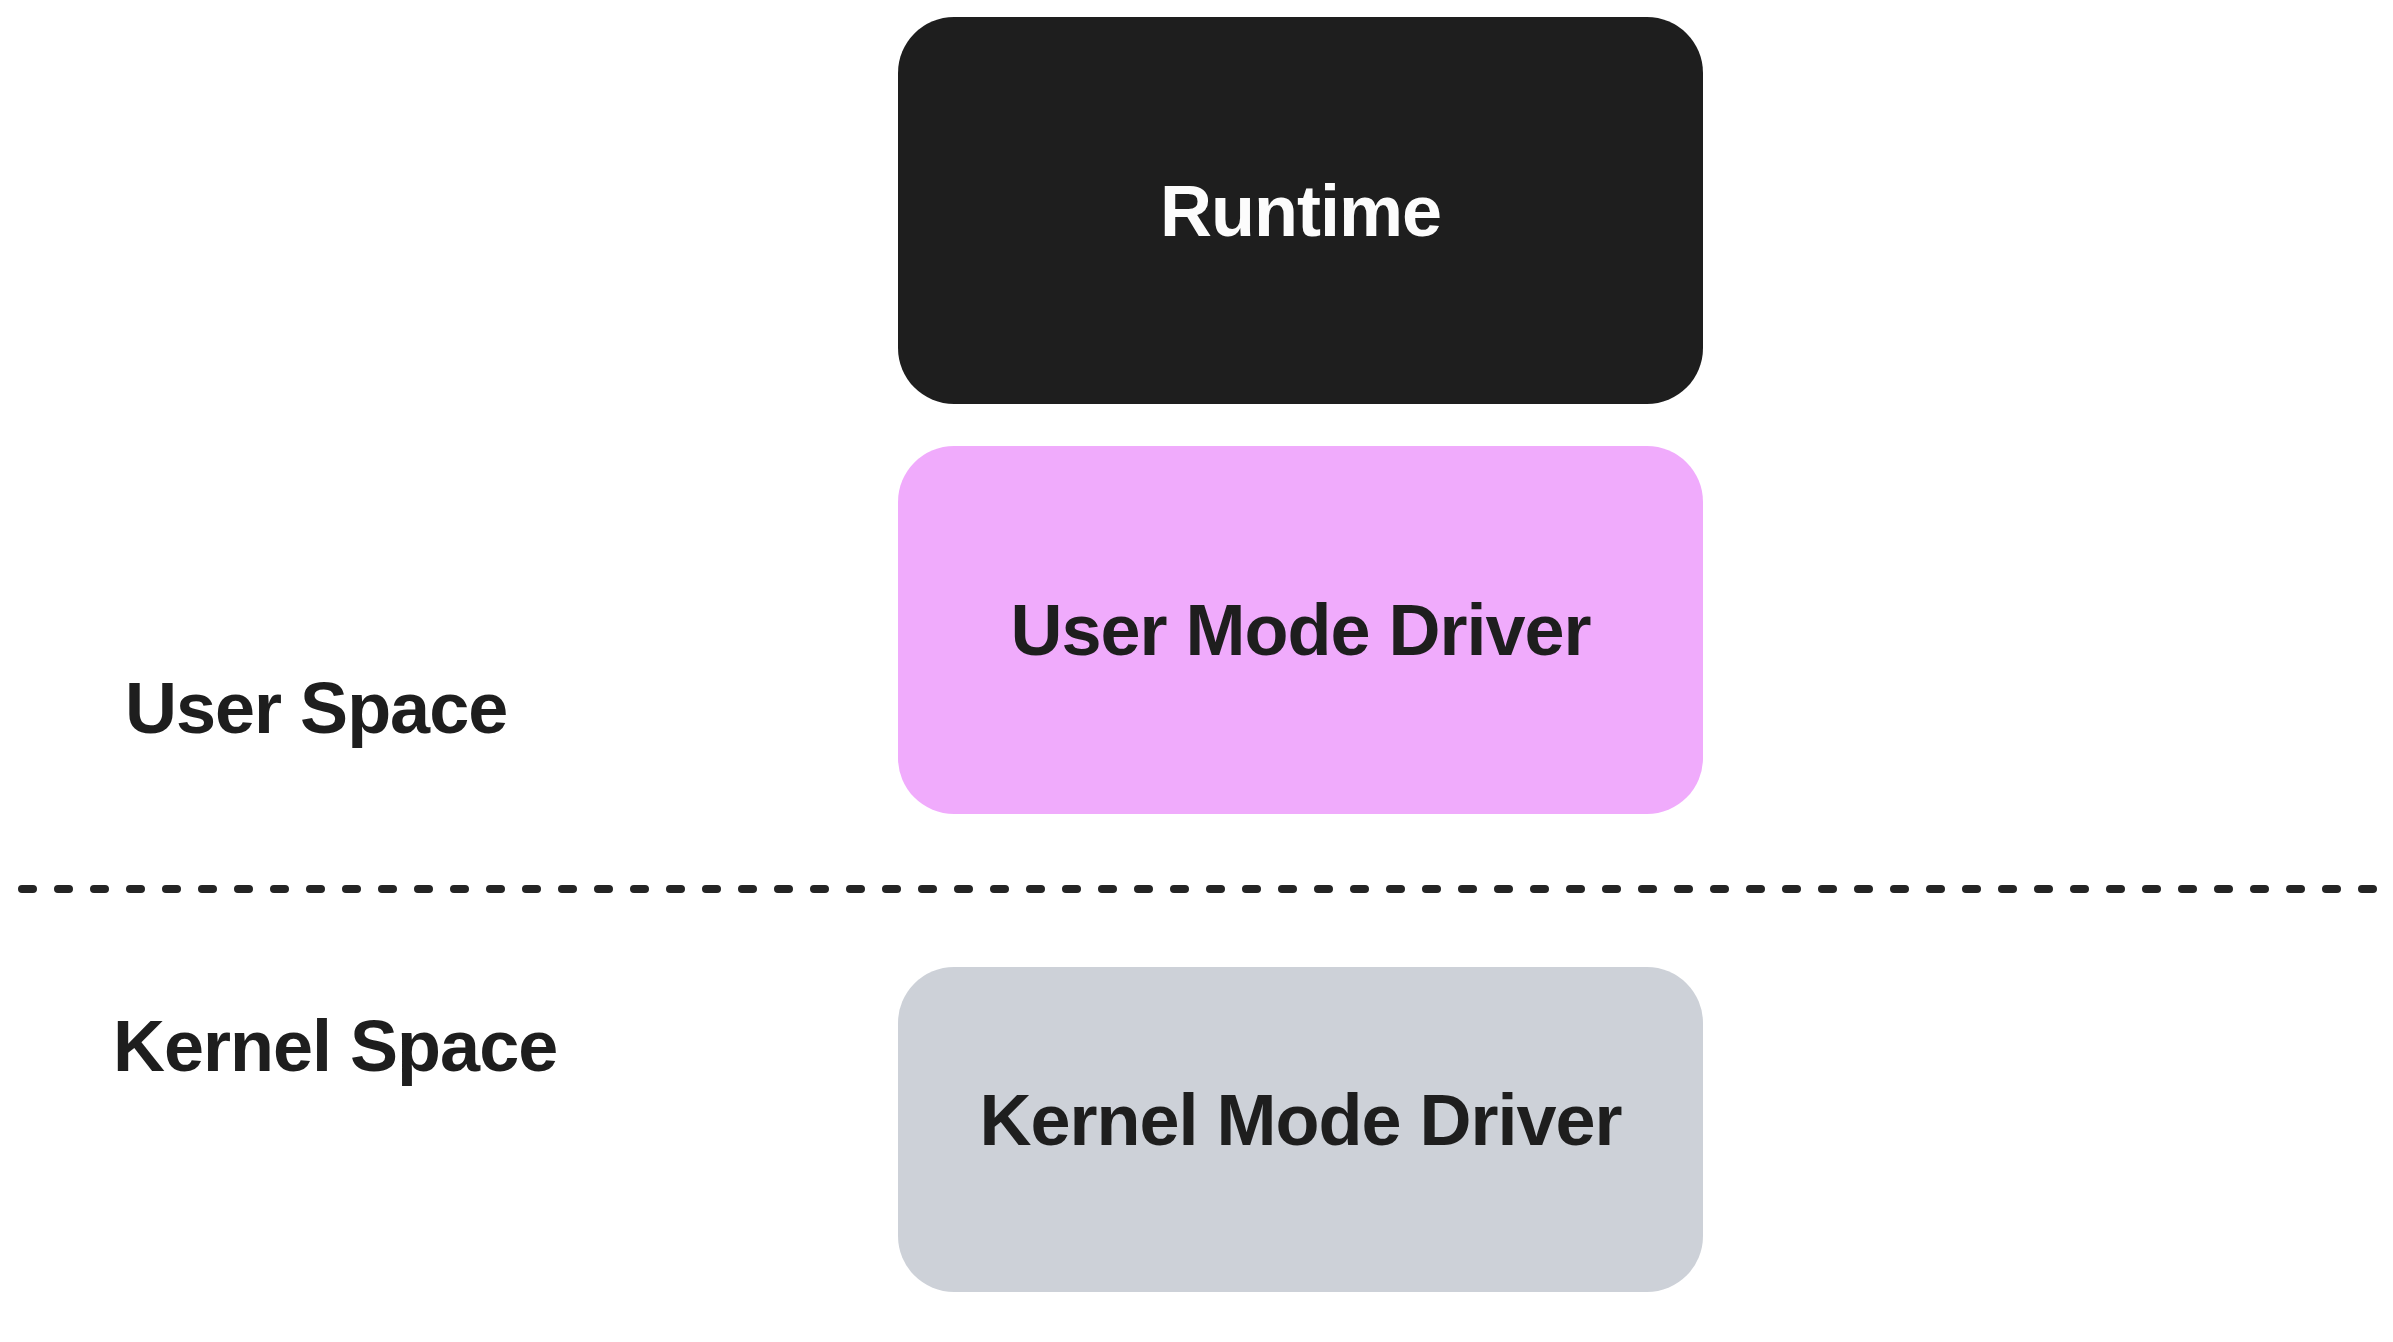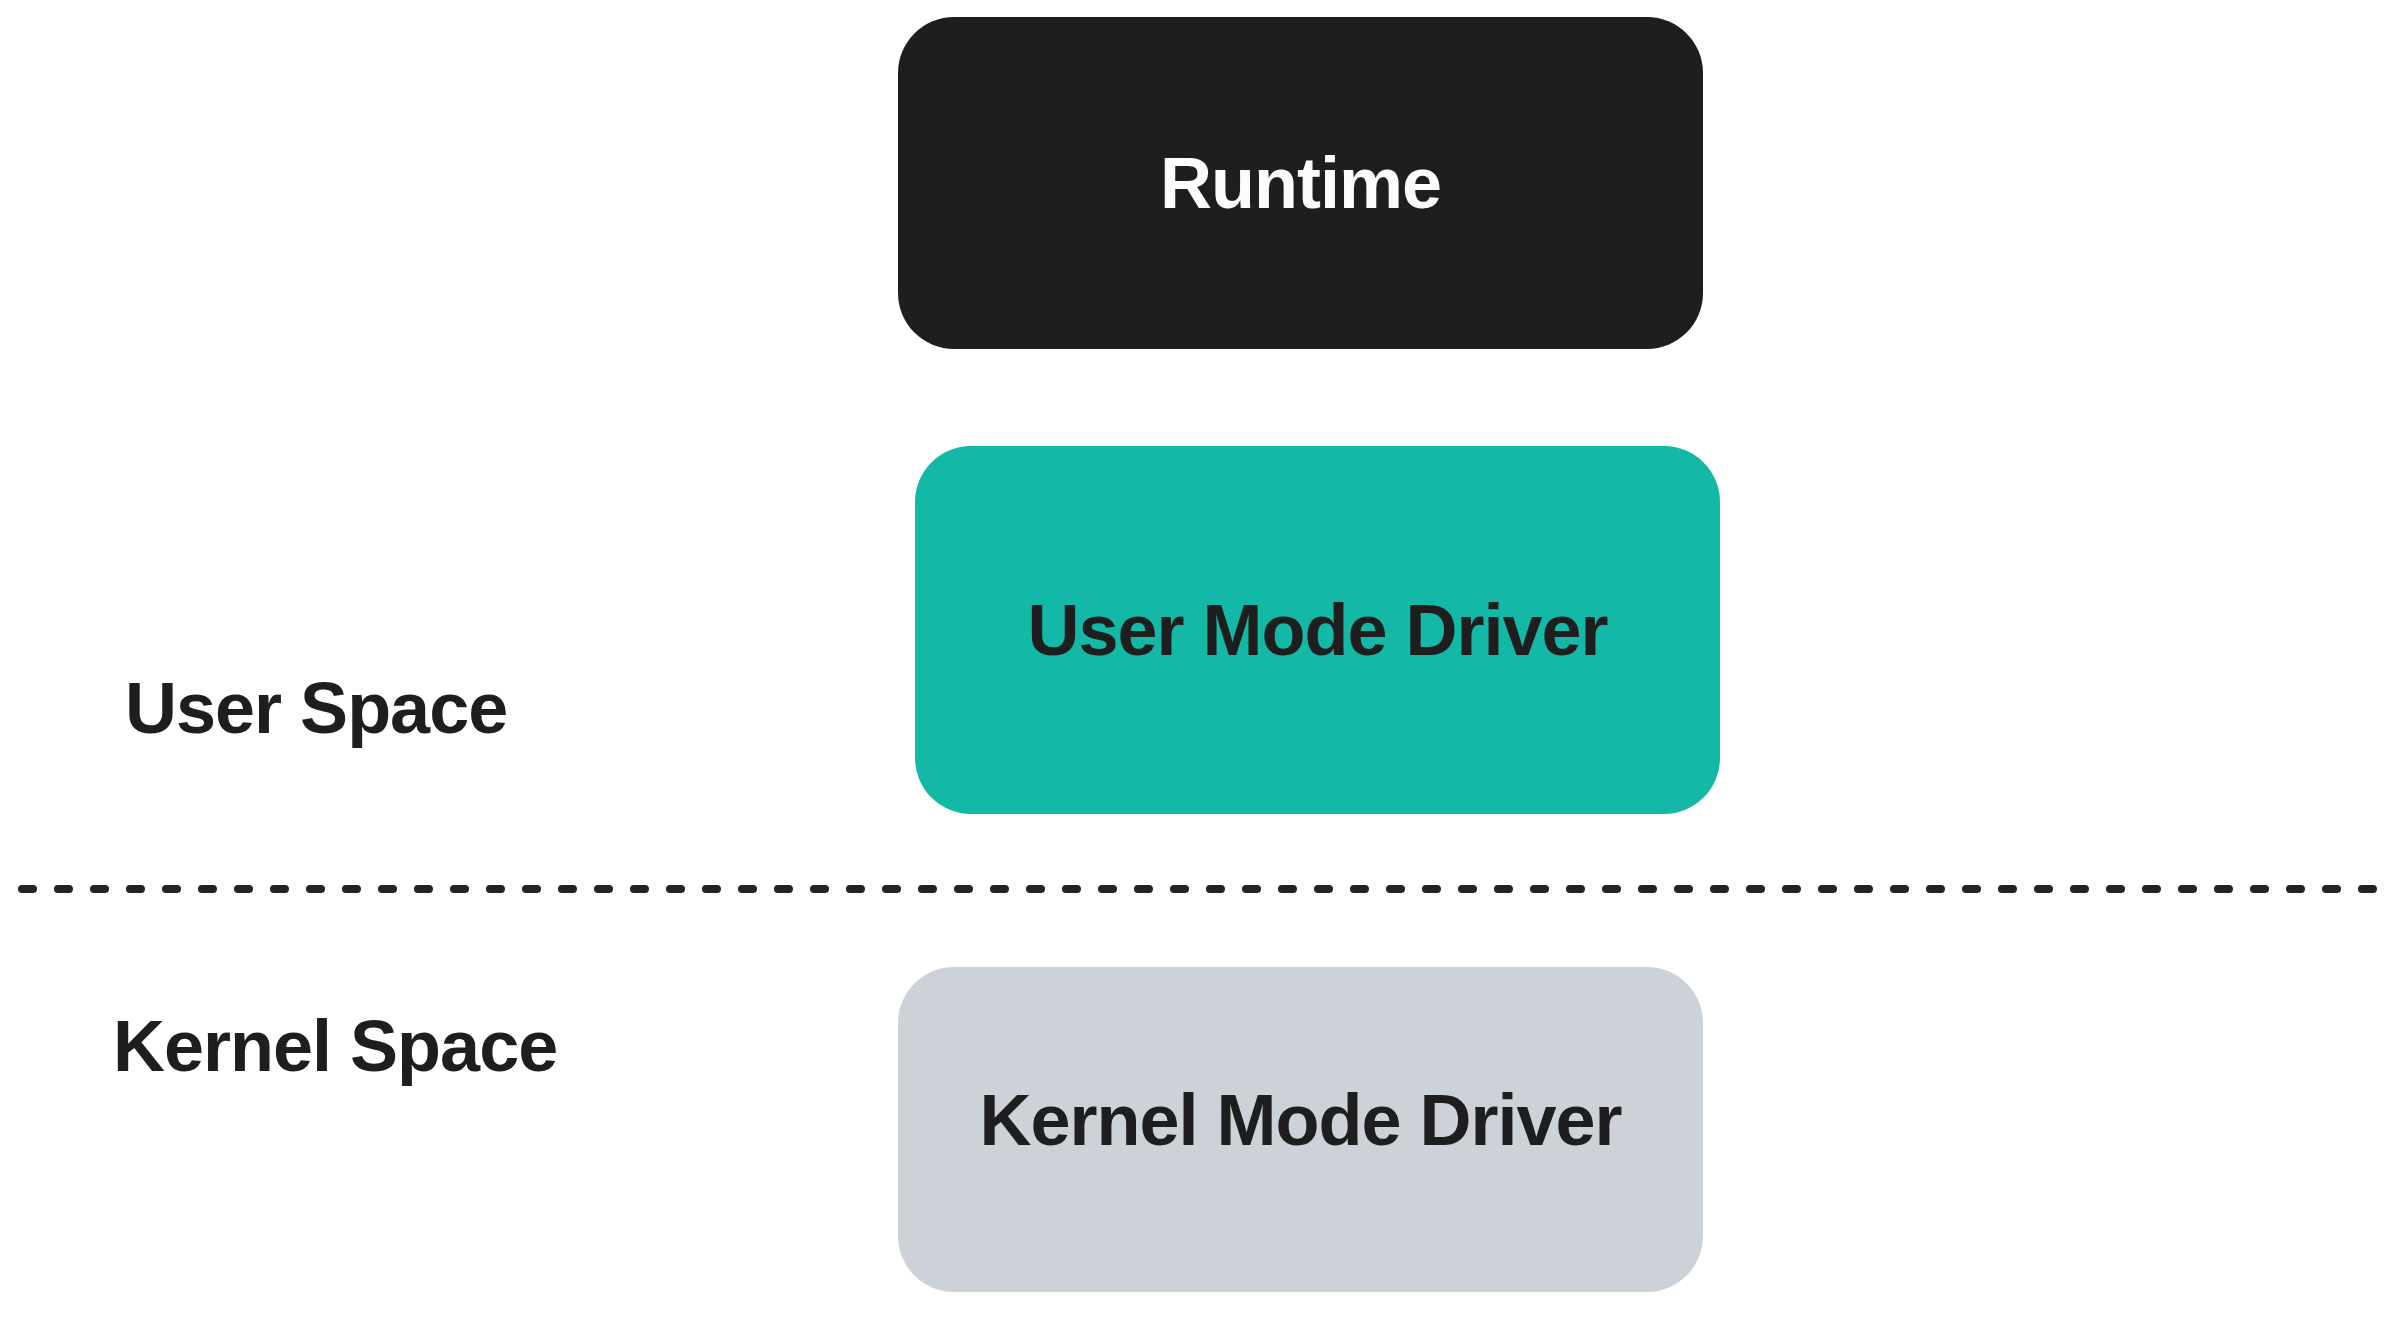--- a/index.html
+++ b/index.html
@@ -25,21 +25,21 @@
     justify-content: center;
   }
   .box .box-label {
     font-size: 72px;
     font-weight: 600;
     letter-spacing: -1px;
     white-space: nowrap;
   }
   .box-runtime {
     top: 17px;
-    height: 332px;
+    height: 387px;
   }
   .box-umd {
     top: 446px;
     height: 368px;
   }
   .box-kmd {
     top: 967px;
     height: 325px;
     padding-bottom: 0;
   }
@@ -83,21 +83,21 @@
   <div class="zone-label zone-label-kernel">Kernel Space</div>
 
   <svg class="divider-svg" viewBox="0 0 2393 12" xmlns="http://www.w3.org/2000/svg" aria-hidden="true">
     <line x1="22" y1="6" x2="2391" y2="6" stroke-width="8" stroke-linecap="round" stroke-dasharray="11 25" stroke="#242424"></line>
   </svg>
 
   <div class="box box-runtime" style="background-color: rgb(30, 30, 30); color: rgb(252, 252, 252);">
     <span class="box-label">Runtime</span>
   </div>
 
-  <div class="box box-umd" style="background-color: #14b8a6; color: rgb(30, 30, 30); margin-left: 17px;">
+  <div class="box box-umd" style="background-color: #f0abfc; color: rgb(30, 30, 30);">
     <span class="box-label">User Mode Driver</span>
   </div>
 
   <div class="box box-kmd" style="background-color: rgb(205, 209, 216); color: rgb(30, 30, 30);">
     <span class="box-label">Kernel Mode Driver</span>
   </div>
 
 </div>
 
 </body></html>

